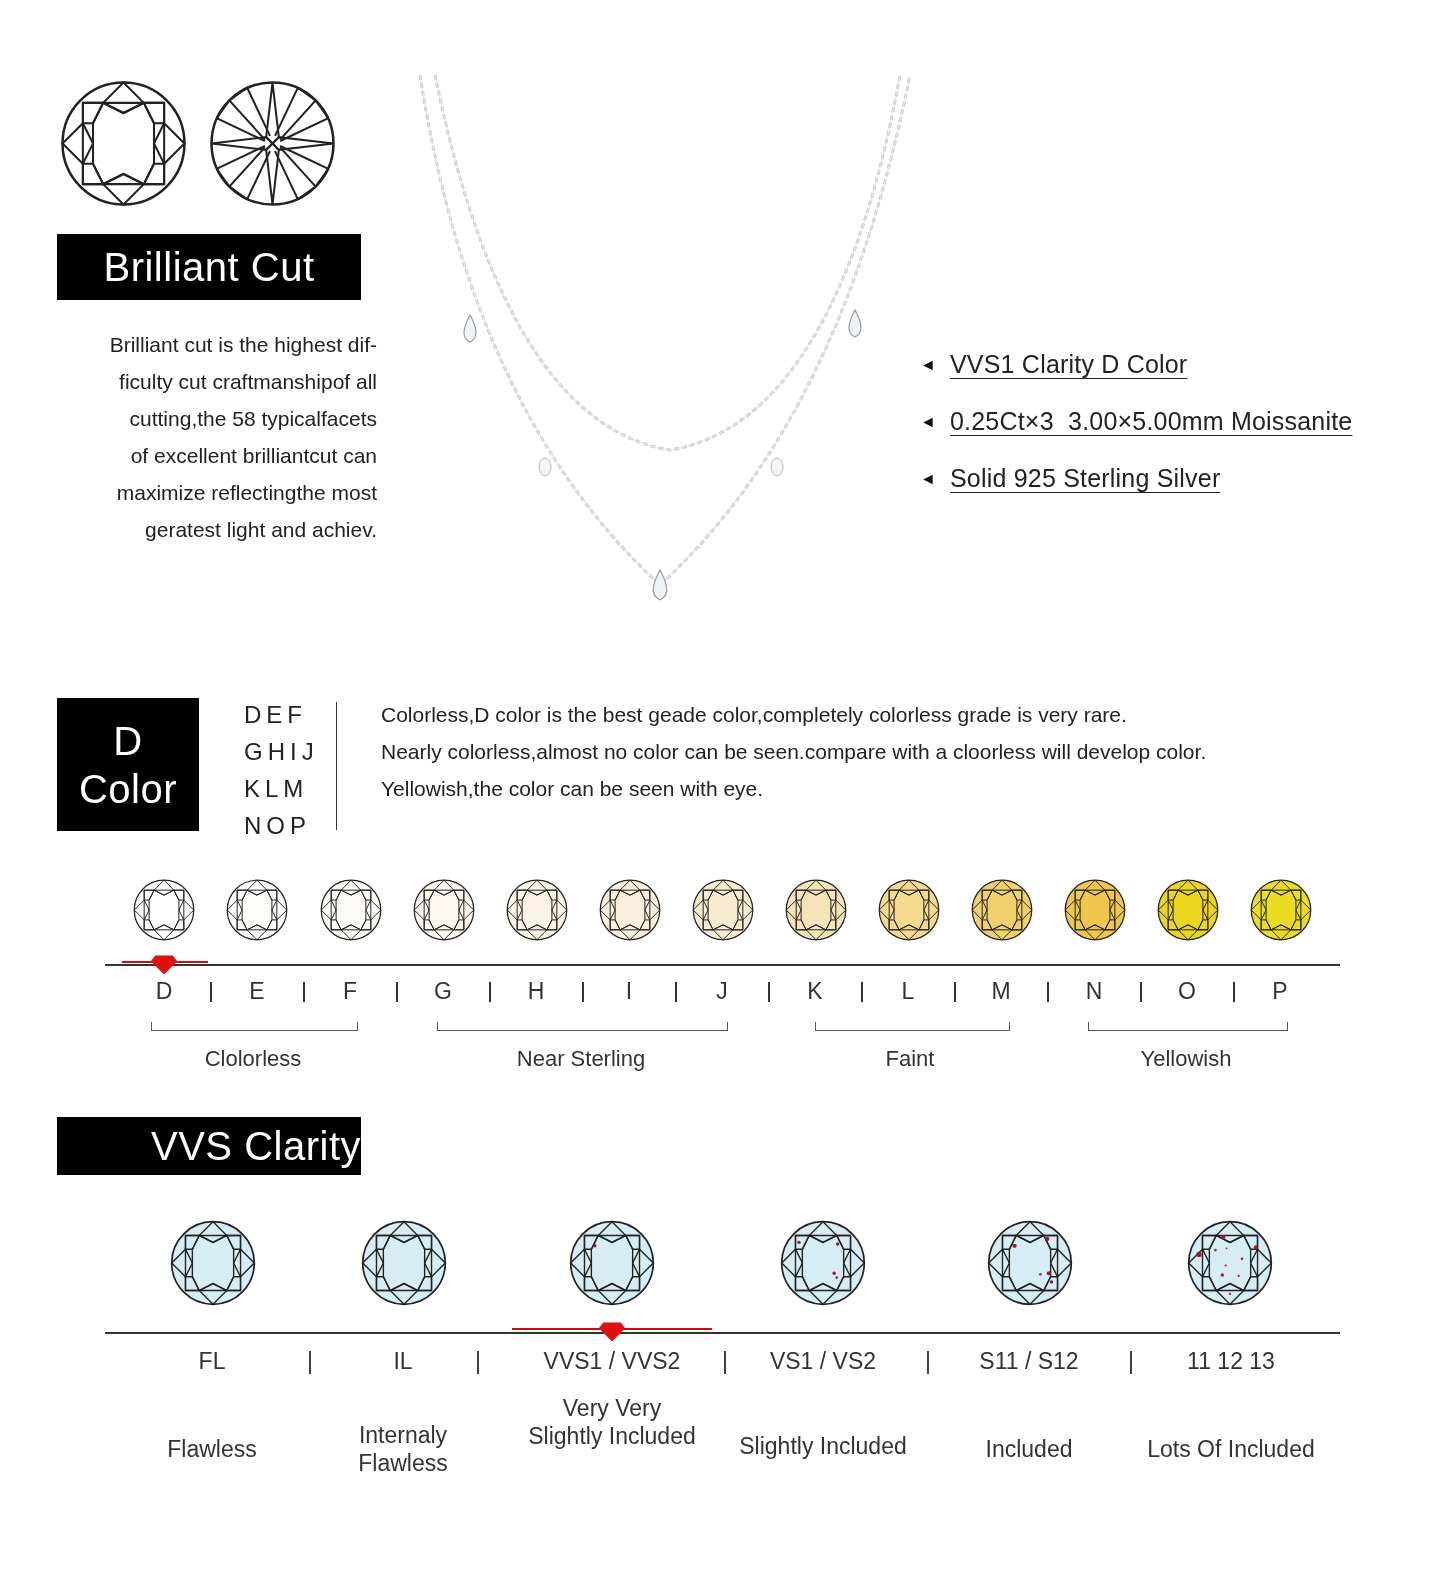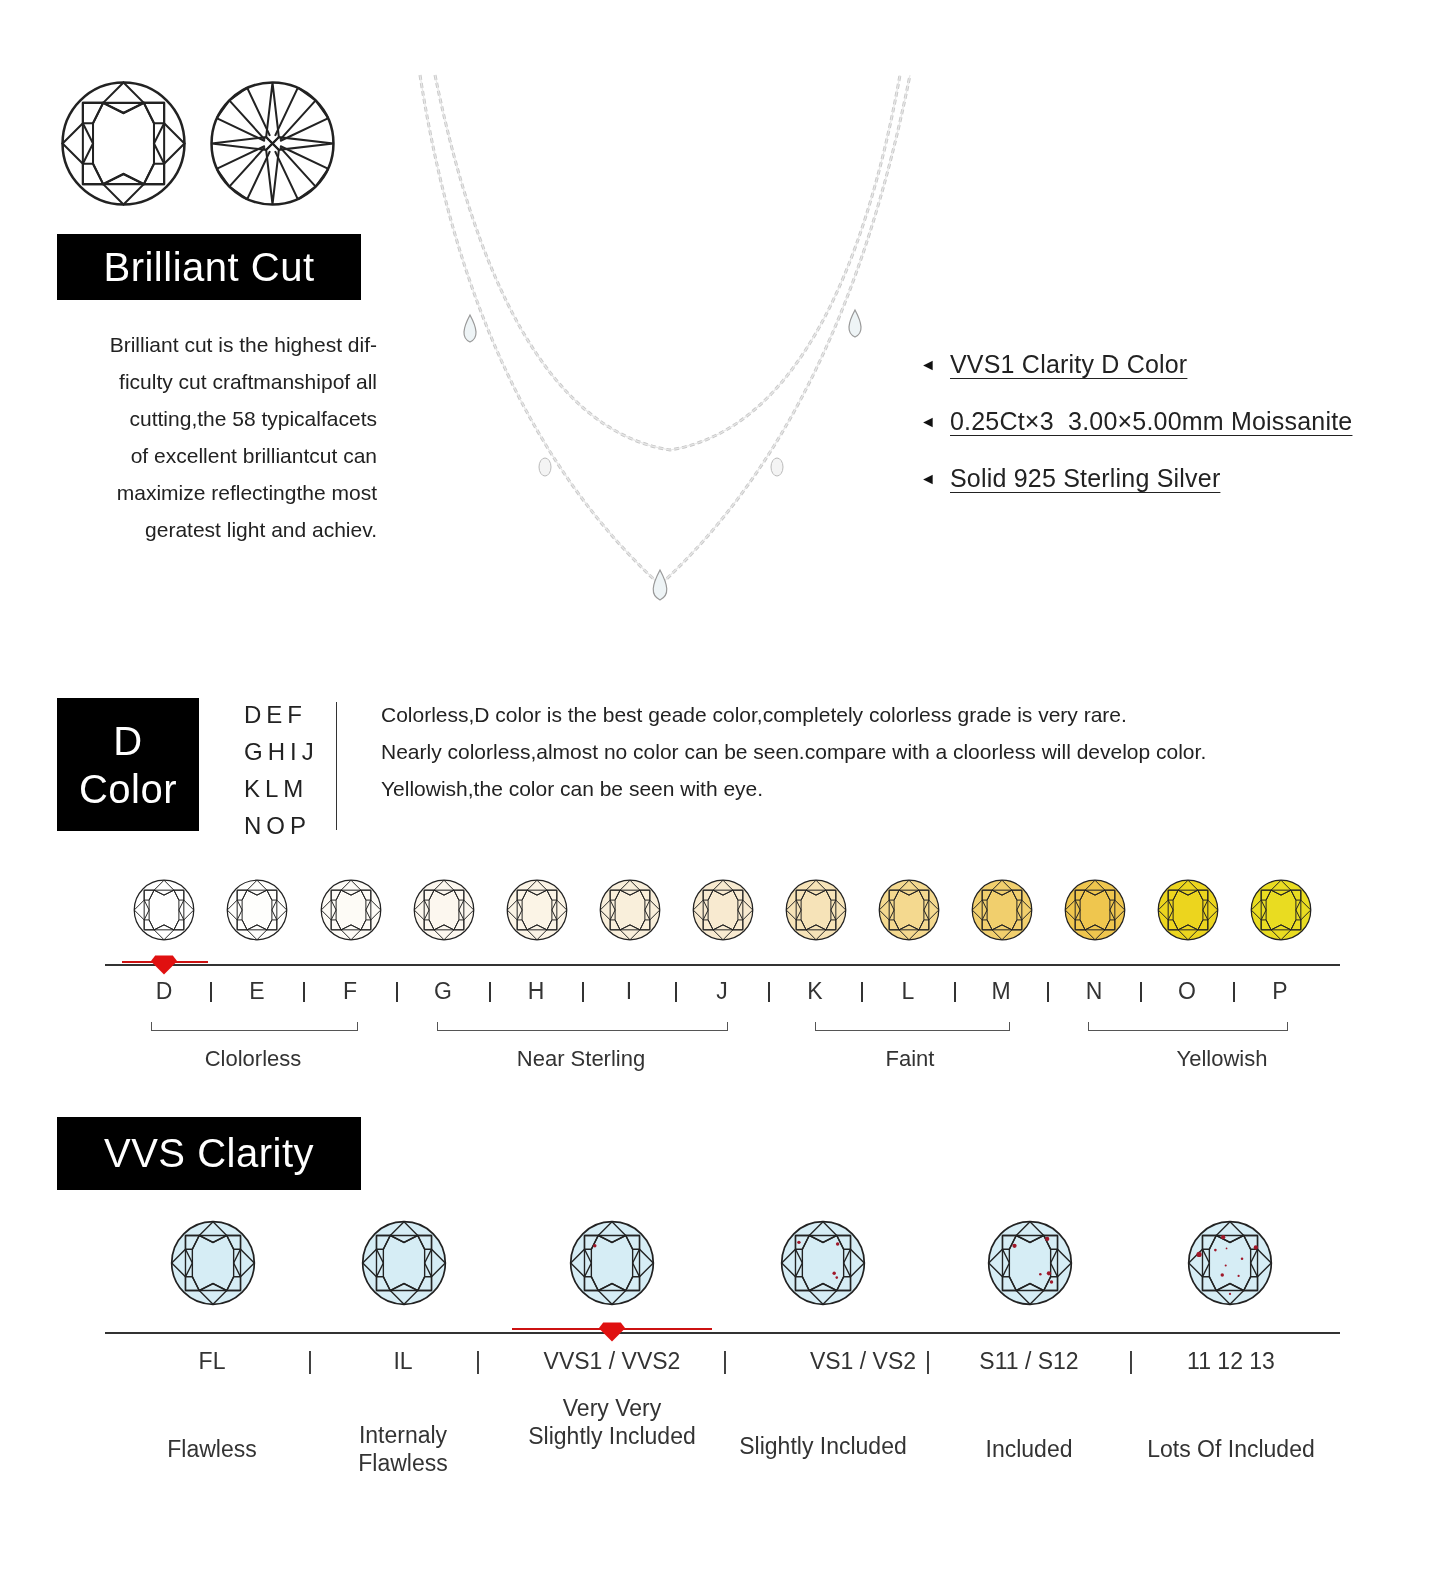--- a/index.html
+++ b/index.html
@@ -236,23 +236,23 @@
   <div class="scale-tick" style="left:1233px;top:982px;"></div>
 </div>
 
 <div class="bracket" style="left:151px;top:1022px;width:205px;"></div>
 <div class="bracket" style="left:437px;top:1022px;width:289px;"></div>
 <div class="bracket" style="left:815px;top:1022px;width:193px;"></div>
 <div class="bracket" style="left:1088px;top:1022px;width:198px;"></div>
 <span class="bracket-label" style="left:253px;top:1046px;">Clolorless</span>
 <span class="bracket-label" style="left:581px;top:1046px;">Near Sterling</span>
 <span class="bracket-label" style="left:910px;top:1046px;">Faint</span>
-<span class="bracket-label" style="left:1186px;top:1046px;margin-left:36px;">Yellowish</span>
-
-<div class="black-label" style="left:57px;top:1117px;width:304px;height:73px;font-size:40px;">
+<span class="bracket-label" style="left:1186px;top:1046px;">Yellowish</span>
+
+<div class="black-label" style="left:57px;top:1117px;width:304px;height:58px;font-size:40px;justify-content:flex-end;">
   <span>VVS Clarity</span>
 </div>
 
 <svg class="clarity-gem" style="left:170px;--fill:#d6edf5;">
     <use href="#gem-crown"></use>
   </svg>
 <svg class="clarity-gem" style="left:361px;--fill:#d6edf5;">
     <use href="#gem-crown"></use>
   </svg>
 <svg class="clarity-gem" style="left:569px;--fill:#d6edf5;" viewBox="0 0 100 100">
@@ -293,21 +293,21 @@
 <svg class="red-marker" style="left:596px;top:1321px;width:32px;height:22px;">
     <use href="#red-gem"></use>
   </svg>
 
 <span class="clarity-grade" style="left:212px;">FL</span>
 <span class="clarity-grade" style="left:310px;">|</span>
 <span class="clarity-grade" style="left:403px;">IL</span>
 <span class="clarity-grade" style="left:478px;">|</span>
 <span class="clarity-grade" style="left:612px;">VVS1 / VVS2</span>
 <span class="clarity-grade" style="left:725px;">|</span>
-<span class="clarity-grade" style="left:823px;margin-left:40px;">VS1 / VS2</span>
+<span class="clarity-grade" style="left:823px;">VS1 / VS2</span>
 <span class="clarity-grade" style="left:928px;">|</span>
 <span class="clarity-grade" style="left:1029px;">S11 / S12</span>
 <span class="clarity-grade" style="left:1131px;">|</span>
 <span class="clarity-grade" style="left:1231px;">11 12 13</span>
 
 <div class="clarity-name" style="left:212px;top:1435px;">
   <div>Flawless</div>
 </div>
 <div class="clarity-name" style="left:403px;top:1421px;">
   <div>Internaly</div>

